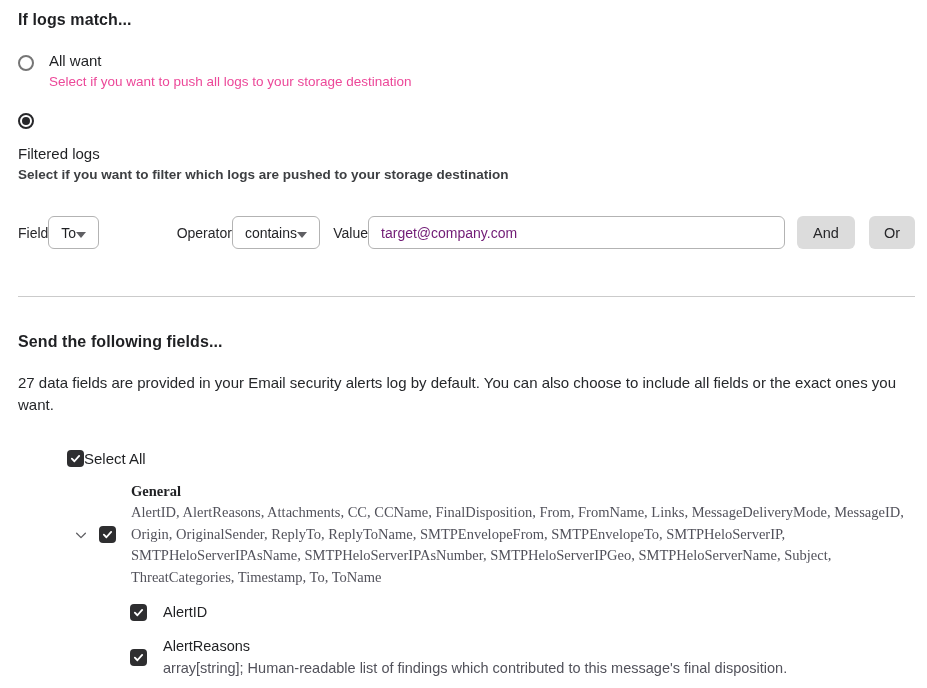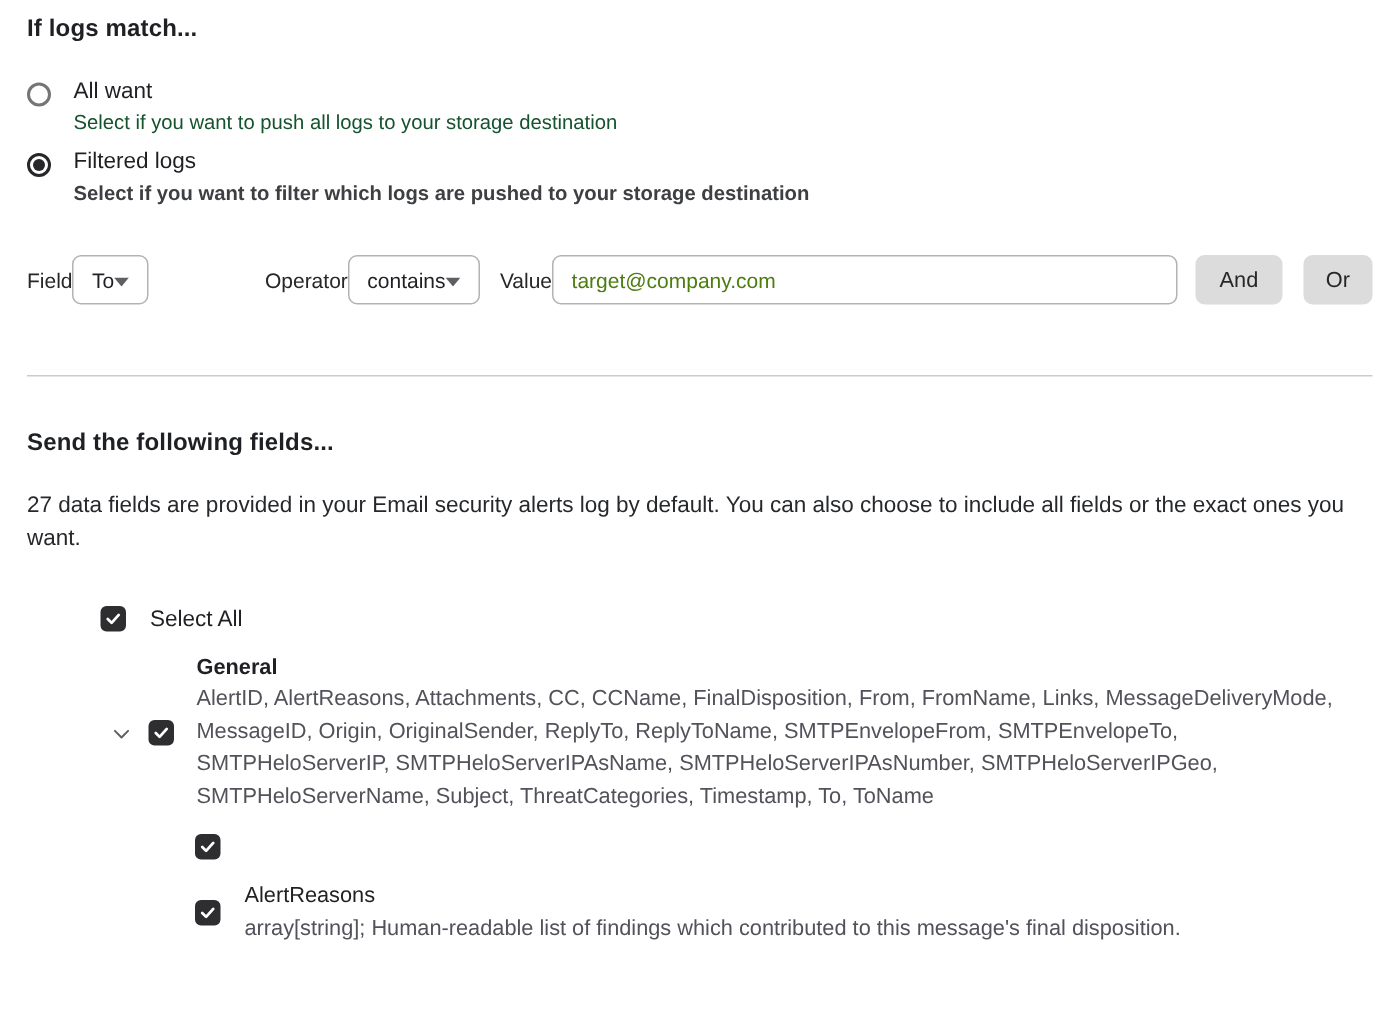--- a/index.html
+++ b/index.html
@@ -13,54 +13,54 @@
   .page { padding: 11px 12px 0 18px; }
 
   h2.section-heading {
     font-size: 16px; line-height: 18px; font-weight: 700; color: #1f2023;
     letter-spacing: 0.1px;
   }
 
   
   .option { display: flex; gap: 15px; }
   .option.first { margin-top: 22px; }
-  .option.second { margin-top: 7px; }
+  .option.second { margin-top: 18px; flex-direction: column; }
   .radio {
     width: 16px; height: 16px; border-radius: 50%;
     border: 2px solid #757575; background: #fff;
     margin-top: 4px; flex: 0 0 auto;
     display: flex; align-items: center; justify-content: center;
     cursor: pointer;
   }
   .radio.selected { border-color: #27272a; }
   .radio.selected::after {
     content: ""; width: 8px; height: 8px; border-radius: 50%;
     background: #27272a; display: block;
   }
   .option-label { font-size: 15px; line-height: 19px; color: #1f2023; }
-  .option-desc { font-size: 13.5px; line-height: 19px; color: #14532d; margin-top: 2px; }
+  .option-desc { font-size: 13.5px; line-height: 19px; color: #ec4899; margin-top: 2px; }
   .option-desc.bold { font-weight: 700; color: #3d3f42; }
 
   
   .filter-row { display: flex; align-items: flex-end; margin-top: 32px; }
   .filter-col { display: flex; flex-direction: row; align-items: flex-end; }
   .filter-label { font-size: 14px; line-height: 17px; color: #27272a; margin-bottom: 7px; }
   .select-box {
     height: 33px; border: 1px solid #b3b3b3; border-radius: 6px; background: #fff;
     display: flex; align-items: center; justify-content: space-between;
     padding: 0 12px; cursor: pointer;
   }
   .select-box .select-value { font-size: 14px; color: #1f2023; }
   .field-col { width: 150px; }
   .operator-col { width: 148px; margin-left: 10px; }
   .value-col { width: 456px; margin-left: 10px; }
   .text-input {
     height: 33px; width: 100%;
     border: 1px solid #b3b3b3; border-radius: 6px;
-    padding: 0 12px; font-size: 14px; color: #4d7c0f;
+    padding: 0 12px; font-size: 14px; color: #701a75;
     font-family: "Liberation Sans", "DejaVu Sans", sans-serif;
     outline: none; background: #fff;
   }
   .btn {
     height: 33px; border: none; border-radius: 6px;
     background: #dcdcdc; color: #27272a;
     font-size: 14.5px; font-family: "Liberation Sans", "DejaVu Sans", sans-serif;
     padding: 0 16px; margin-left: 12px; cursor: pointer;
   }
   .btn.or { padding: 0 15px; margin-left: 14px; }
@@ -75,24 +75,24 @@
 
   
   .checkbox {
     width: 17px; height: 17px; border-radius: 4px;
     background: #2e2e30; flex: 0 0 auto;
     display: flex; align-items: center; justify-content: center;
     cursor: pointer;
   }
   .checkbox svg { display: block; }
 
-  .select-all-row { display: flex; align-items: center; gap: 16px; margin-top: 34px; margin-left: 49px; }
+  .select-all-row { display: flex; align-items: center; gap: 0; margin-top: 34px; margin-left: 49px; }
   .select-all-label { font-size: 15px; color: #1f2023; }
 
-  .group-row { display: flex; align-items: center; margin-top: 14px; margin-left: 54px; }
+  .group-row { display: flex; align-items: center; margin-top: 14px; margin-left: 54px; font-family: Liberation Serif, serif; }
   .chevron { width: 18px; height: 18px; display: flex; align-items: center; justify-content: center; cursor: pointer; flex: 0 0 auto; }
   .group-row .checkbox { margin-left: 9px; }
   .group-content { margin-left: 15px; width: 788px; }
   .group-title { font-size: 14.5px; font-weight: 700; color: #1f2023; line-height: 21px; }
   .group-summary { font-size: 14.5px; line-height: 21.5px; color: #52525b; }
 
   .field-item { display: flex; align-items: center; margin-top: 14px; margin-left: 112px; }
   .field-item-content { margin-left: 16px; width: 740px; }
   .field-item-name { font-size: 14.5px; line-height: 20px; color: #1f2023; }
   .field-item-desc { font-size: 14.5px; line-height: 20px; color: #52525b; margin-top: 2px; }
@@ -182,20 +182,21 @@
     </div>
   </div>
 
   <div class="field-item">
     <div class="checkbox">
       <svg width="11" height="11" viewBox="0 0 12 12">
           <path d="M2 6.2 L4.8 9 L10 3.2" stroke="#ffffff" stroke-width="2" fill="none" stroke-linecap="round" stroke-linejoin="round"></path>
         </svg>
     </div>
     <div class="field-item-content">
+      <div class="field-item-name">AlertID</div>
     </div>
   </div>
 
   <div class="field-item">
     <div class="checkbox">
       <svg width="11" height="11" viewBox="0 0 12 12">
           <path d="M2 6.2 L4.8 9 L10 3.2" stroke="#ffffff" stroke-width="2" fill="none" stroke-linecap="round" stroke-linejoin="round"></path>
         </svg>
     </div>
     <div class="field-item-content">

